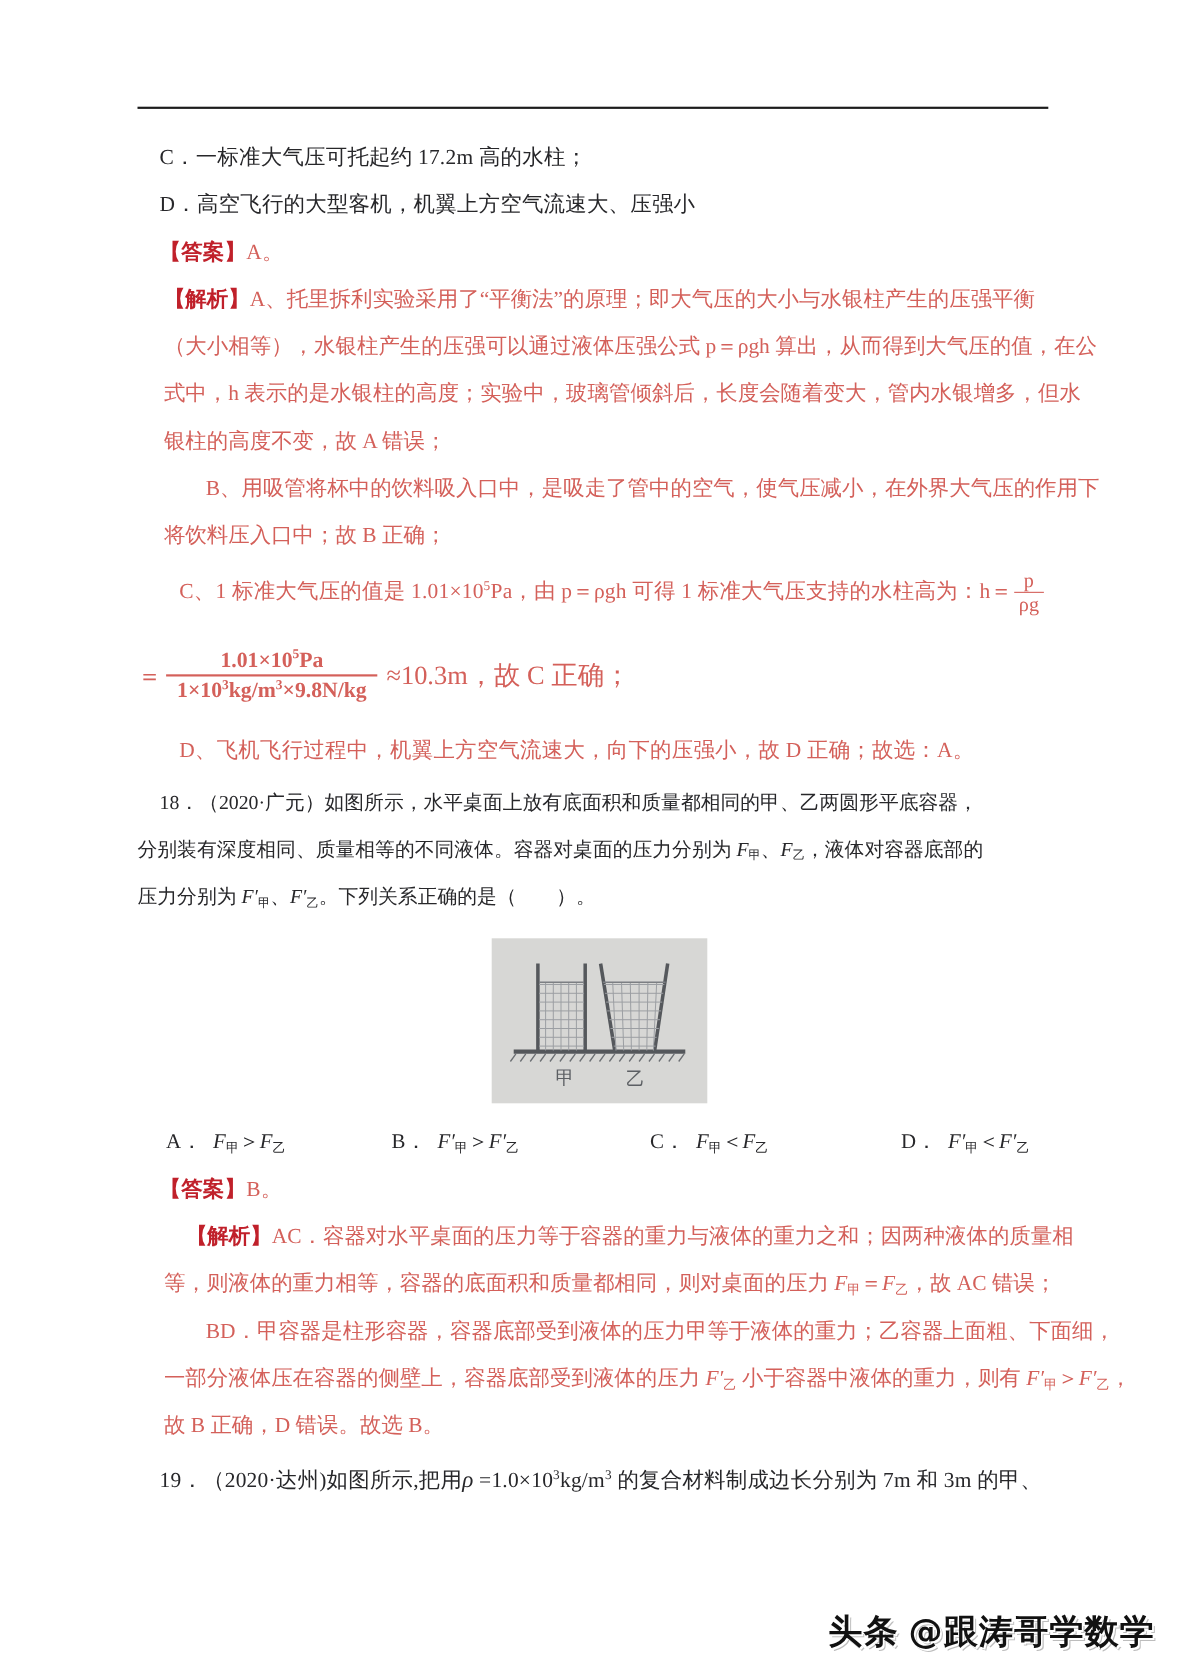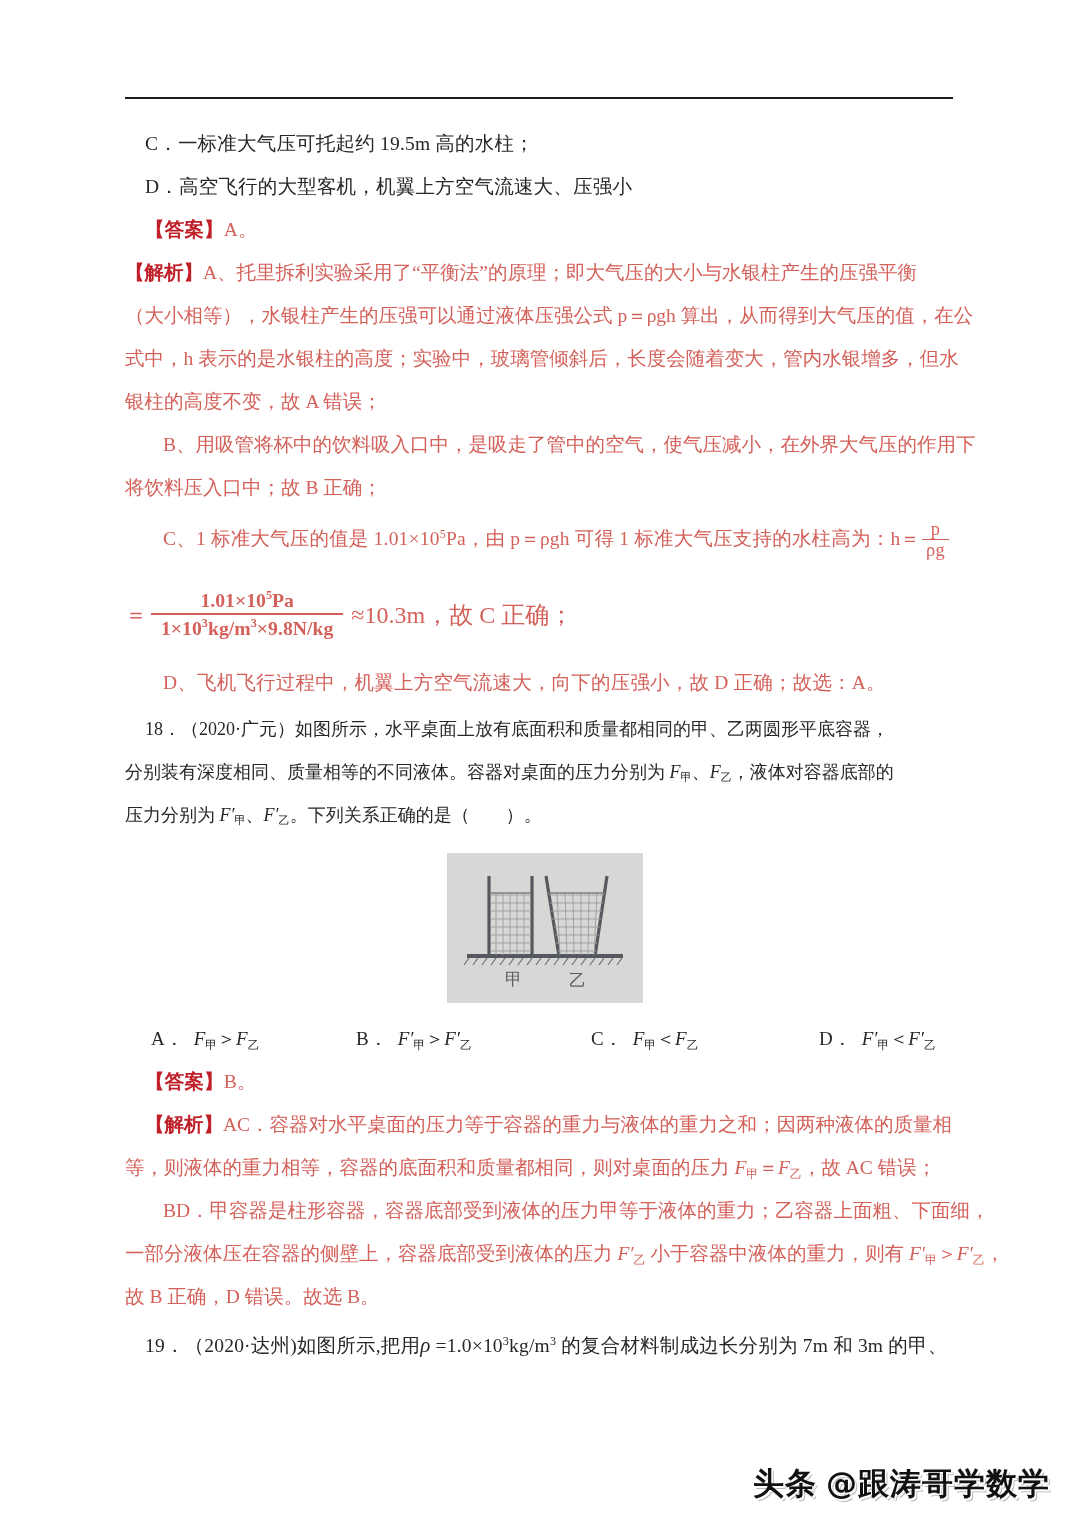--- a/index.html
+++ b/index.html
@@ -60,21 +60,21 @@
     line-height: 43px;
     color: #27272a;
   }
   .para .ln { white-space: nowrap; display: block; }
 
   .redpara {
     font-size: 19.5px;
     line-height: 43px;
     color: #d4605a;
   }
-  .redpara .ln { white-space: nowrap; display: block; }
+  .redpara .ln { white-space: nowrap; display: block; margin-left: 24px; }
 
   
   sup { font-size: 0.62em; vertical-align: super; line-height: 0; }
   sub { font-size: 0.62em; vertical-align: -0.30em; line-height: 0; }
   .ital { font-style: italic; }
 
   
   .frac {
     display: inline-block;
     vertical-align: middle;
@@ -155,21 +155,21 @@
 </style>
 </head>
 <body>
 
 <div id="page">
 
   <div class="rule"></div>
 
   <div class="content">
 
-    <div class="line black indent2">C．一标准大气压可托起约 19.5m 高的水柱；</div>
+    <div class="line black indent2">C．一标准大气压可托起约 17.2m 高的水柱；</div>
     <div class="line black indent2">D．高空飞行的大型客机，机翼上方空气流速大、压强小</div>
 
     <div class="line indent2">
       <span class="tag">【答案】</span><span class="red">A。</span>
     </div>
 
     <div class="redpara">
       <span class="ln"><span class="tag">【解析】</span><span>A、托里拆利实验采用了“平衡法”的原理；即大气压的大小与水银柱产生的压强平衡</span></span>
       <span class="ln">（大小相等），水银柱产生的压强可以通过液体压强公式 p＝ρgh 算出，从而得到大气压的值，在公</span>
       <span class="ln">式中，h 表示的是水银柱的高度；实验中，玻璃管倾斜后，长度会随着变大，管内水银增多，但水</span>

